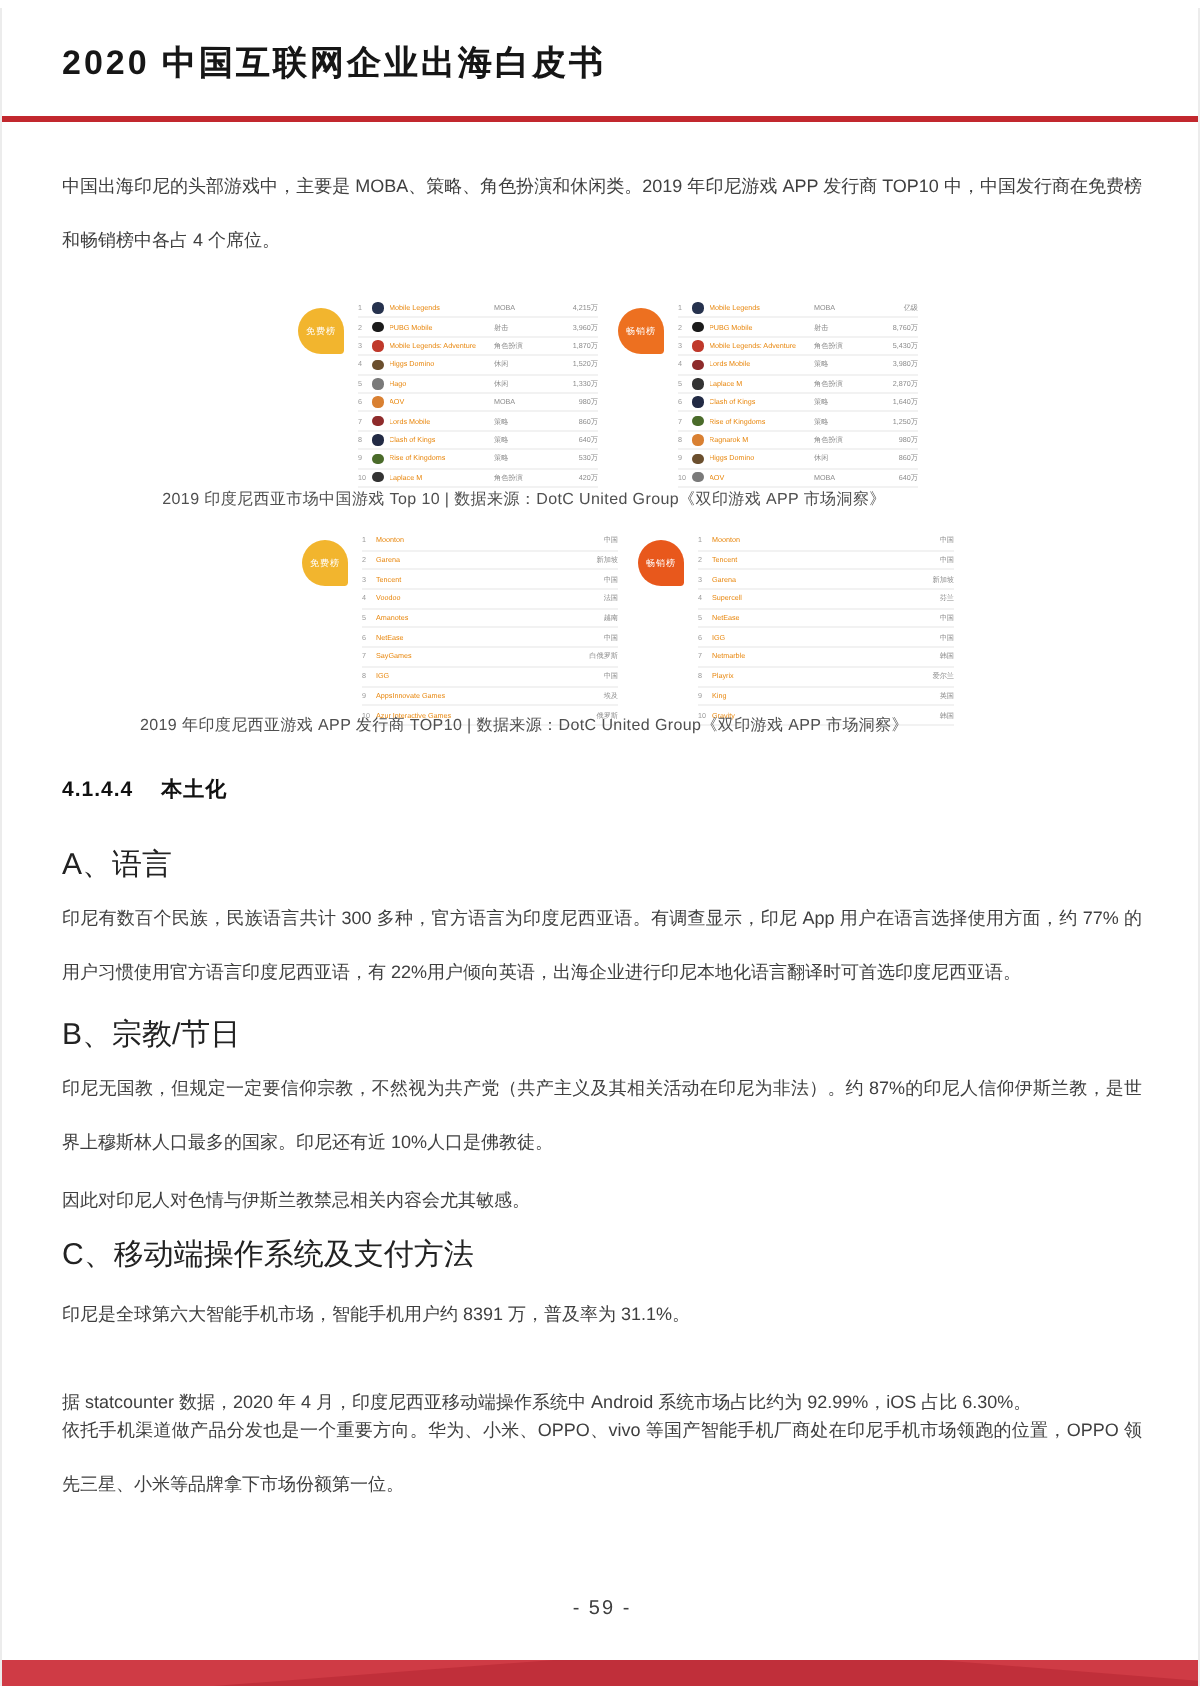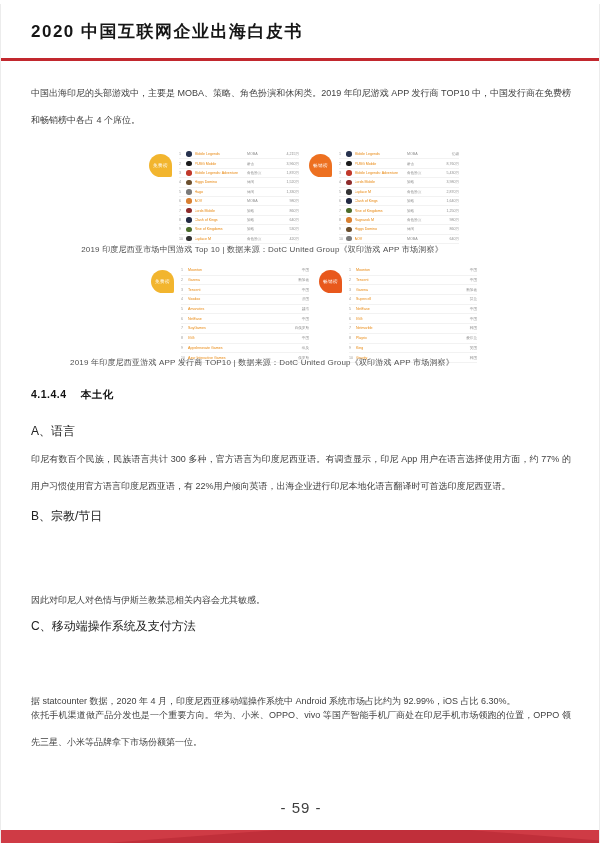--- a/index.html
+++ b/index.html
@@ -16,21 +16,21 @@
   }
   .header-divider{
     position:absolute; left:0; top:54px; width:600px; height:3px; background:#c2282e;
   }
   .para{
     position:absolute; left:30px; right:28px;
     font-size:9px; line-height:27px; color:#3f3f3f;
     text-align:justify;
   }
   .sub-label{
-    position:absolute; left:30px; font-size:12px; color:#222;
+    position:absolute; left:30px; font-size:15px; color:#222;
   }
   .section-heading{
     position:absolute; left:30px; font-size:10.5px; font-weight:bold; color:#111; letter-spacing:.5px;text-align:center;
   }
   .section-heading .gap{display:inline-block; width:14px;}
   
   .figure{position:absolute; display:flex; gap:10px;}
   .rank-table{display:flex; align-items:flex-start;}
   .badge{
     width:23px; height:23px; margin-top:4px; margin-right:7px; flex:0 0 auto;
@@ -52,21 +52,21 @@
   .t-row .value{width:34px; color:#8d8d8d; text-align:right; flex:0 0 auto;}
   .pub .t-row{height:8.7px;}
   .pub .rows{width:128px;}
   .figure-caption{
     position:absolute; left:0; width:522px; text-align:center;
     font-size:8px; color:#4f4f4f; letter-spacing:.2px;
   }
   
   .page-number{
     position:absolute; left:0; width:600px; top:795px; text-align:center;
-    font-size:15px; color:#3f3f3f; letter-spacing:1px;
+    font-size:10px; color:#3f3f3f; letter-spacing:1px;
   }
   .footer-band{
     position:absolute; left:0; bottom:0; width:600px; height:17px; background:#cf3b45;
   }
   .footer-band .wedge{
     position:absolute; left:0; top:0; width:100%; height:100%;
     background:#c02f3a;
     clip-path:polygon(9% 100%, 46% 0, 78% 0, 100% 62%, 100% 100%);
   }
 </style>
@@ -349,23 +349,25 @@
   <div class="figure-caption" style="top:353px;">2019 年印度尼西亚游戏 APP 发行商 TOP10 | 数据来源：DotC United Group《双印游戏 APP 市场洞察》</div>
 
   <div class="section-heading" style="top:384px;">
     <span>4.1.4.4</span><span class="gap"></span><span>本土化</span>
   </div>
 
   <div class="sub-label" style="top:419px;">A、语言</div>
   <div class="para" style="top:442px;">印尼有数百个民族，民族语言共计 300 多种，官方语言为印度尼西亚语。有调查显示，印尼 App 用户在语言选择使用方面，约 77% 的用户习惯使用官方语言印度尼西亚语，有 22%用户倾向英语，出海企业进行印尼本地化语言翻译时可首选印度尼西亚语。</div>
 
   <div class="sub-label" style="top:504px;">B、宗教/节日</div>
+  <div class="para" style="top:527px;">印尼无国教，但规定一定要信仰宗教，不然视为共产党（共产主义及其相关活动在印尼为非法）。约 87%的印尼人信仰伊斯兰教，是世界上穆斯林人口最多的国家。印尼还有近 10%人口是佛教徒。</div>
   <div class="para" style="top:583px;">因此对印尼人对色情与伊斯兰教禁忌相关内容会尤其敏感。</div>
 
   <div class="sub-label" style="top:614px;">C、移动端操作系统及支付方法</div>
+  <div class="para" style="top:640px;">印尼是全球第六大智能手机市场，智能手机用户约 8391 万，普及率为 31.1%。</div>
   <div class="para" style="top:684px;">据 statcounter 数据，2020 年 4 月，印度尼西亚移动端操作系统中 Android 系统市场占比约为 92.99%，iOS 占比 6.30%。</div>
   <div class="para" style="top:698px;">依托手机渠道做产品分发也是一个重要方向。华为、小米、OPPO、vivo 等国产智能手机厂商处在印尼手机市场领跑的位置，OPPO 领先三星、小米等品牌拿下市场份额第一位。</div>
 
   <div class="page-number">- 59 -</div>
 
   <div class="footer-band">
     <div class="wedge"></div>
   </div>
 
 </div>

